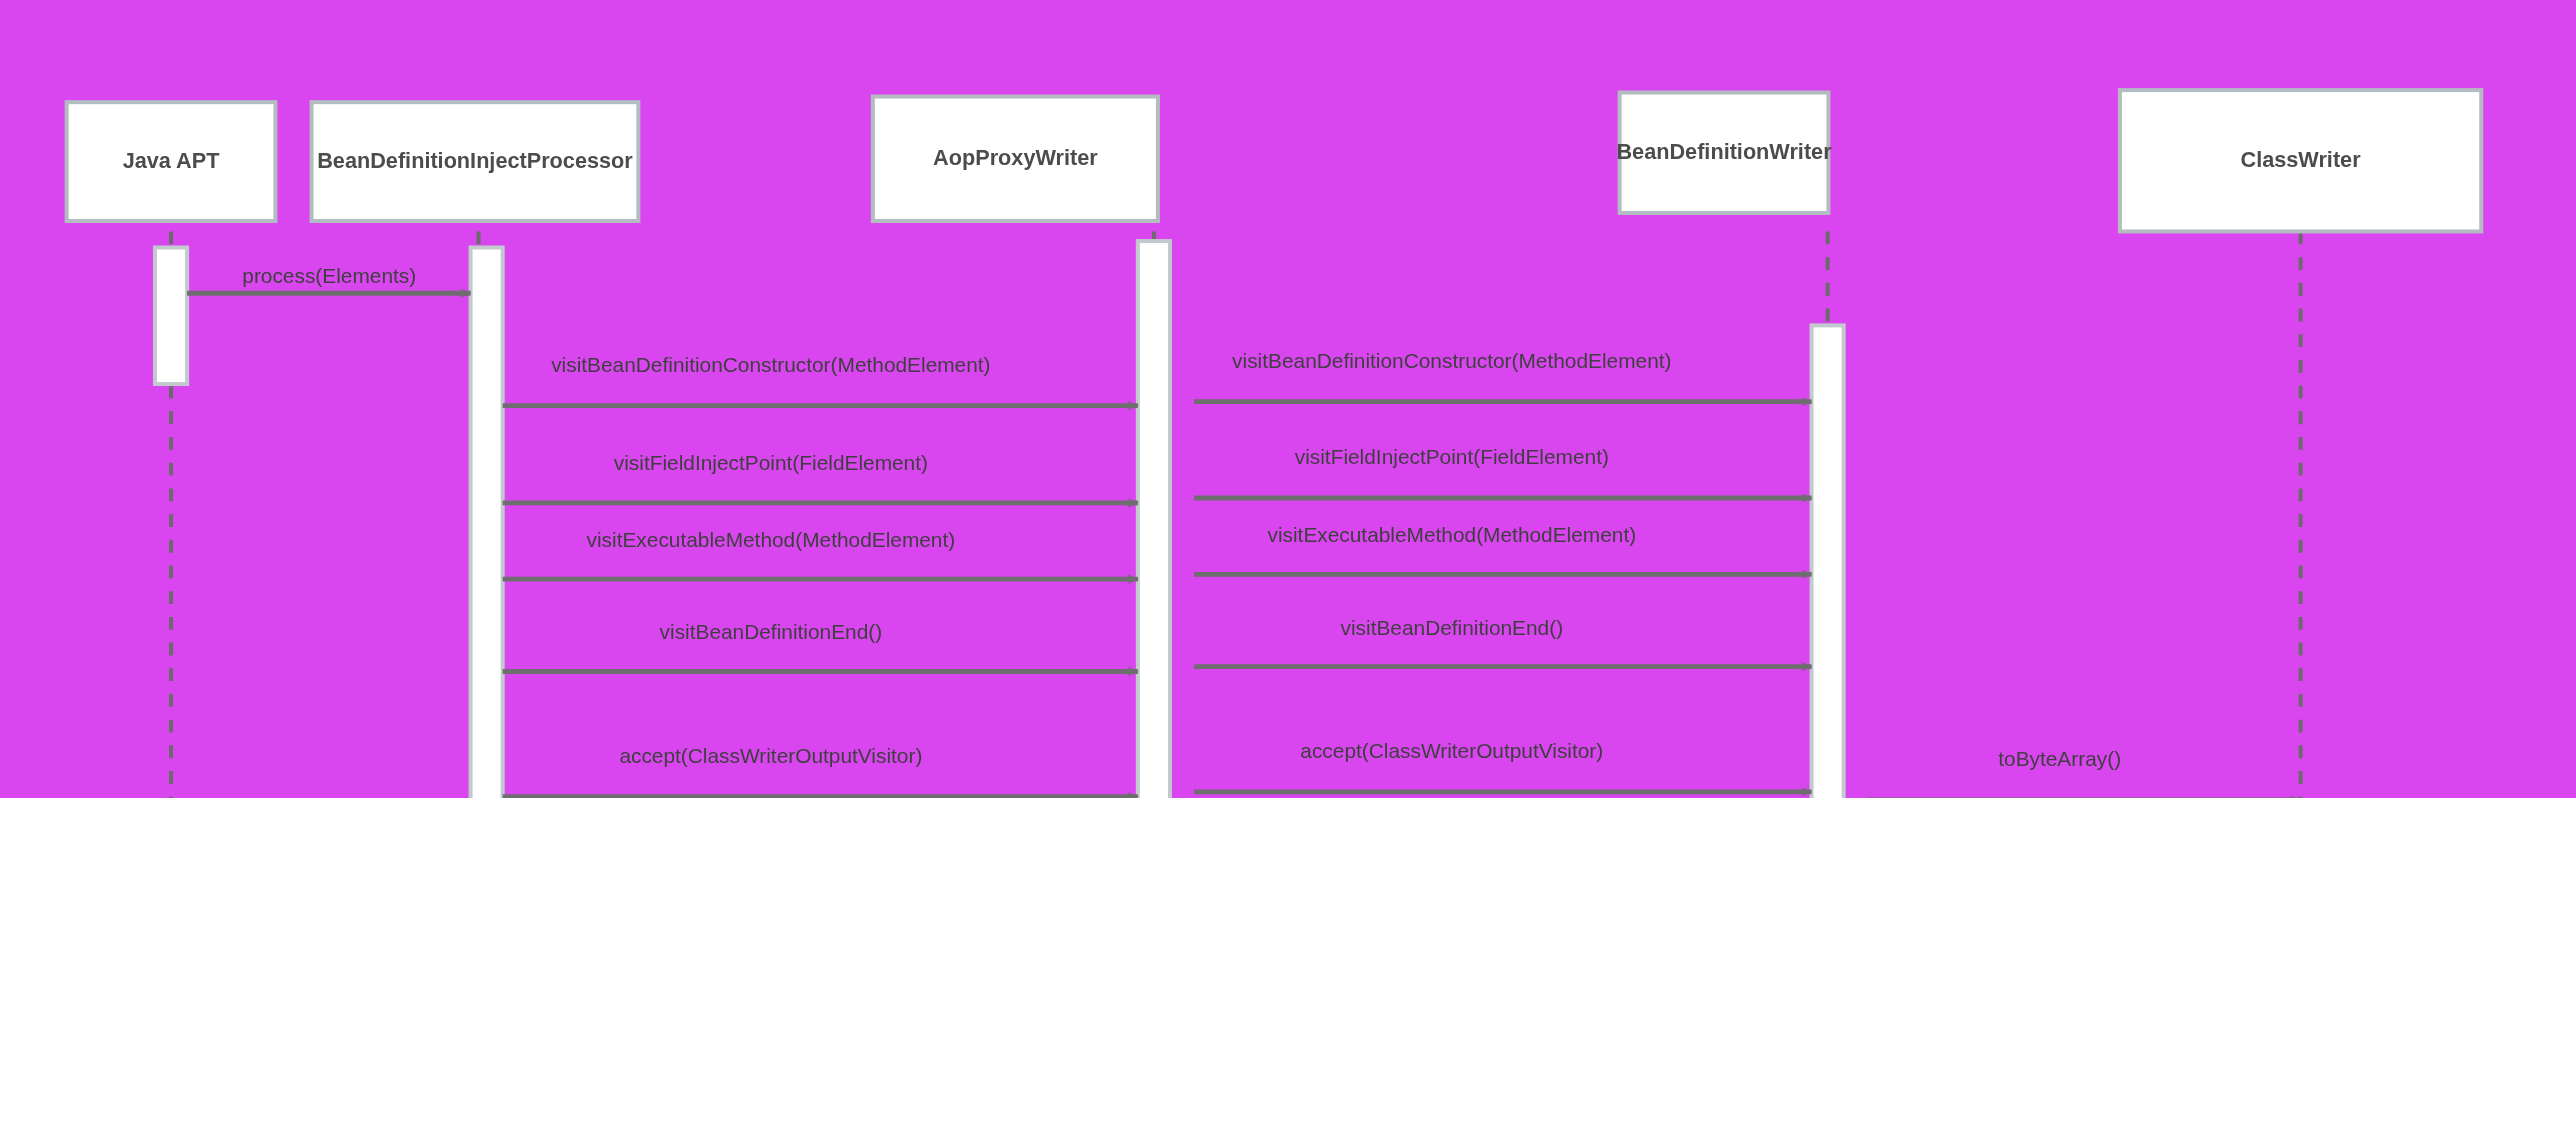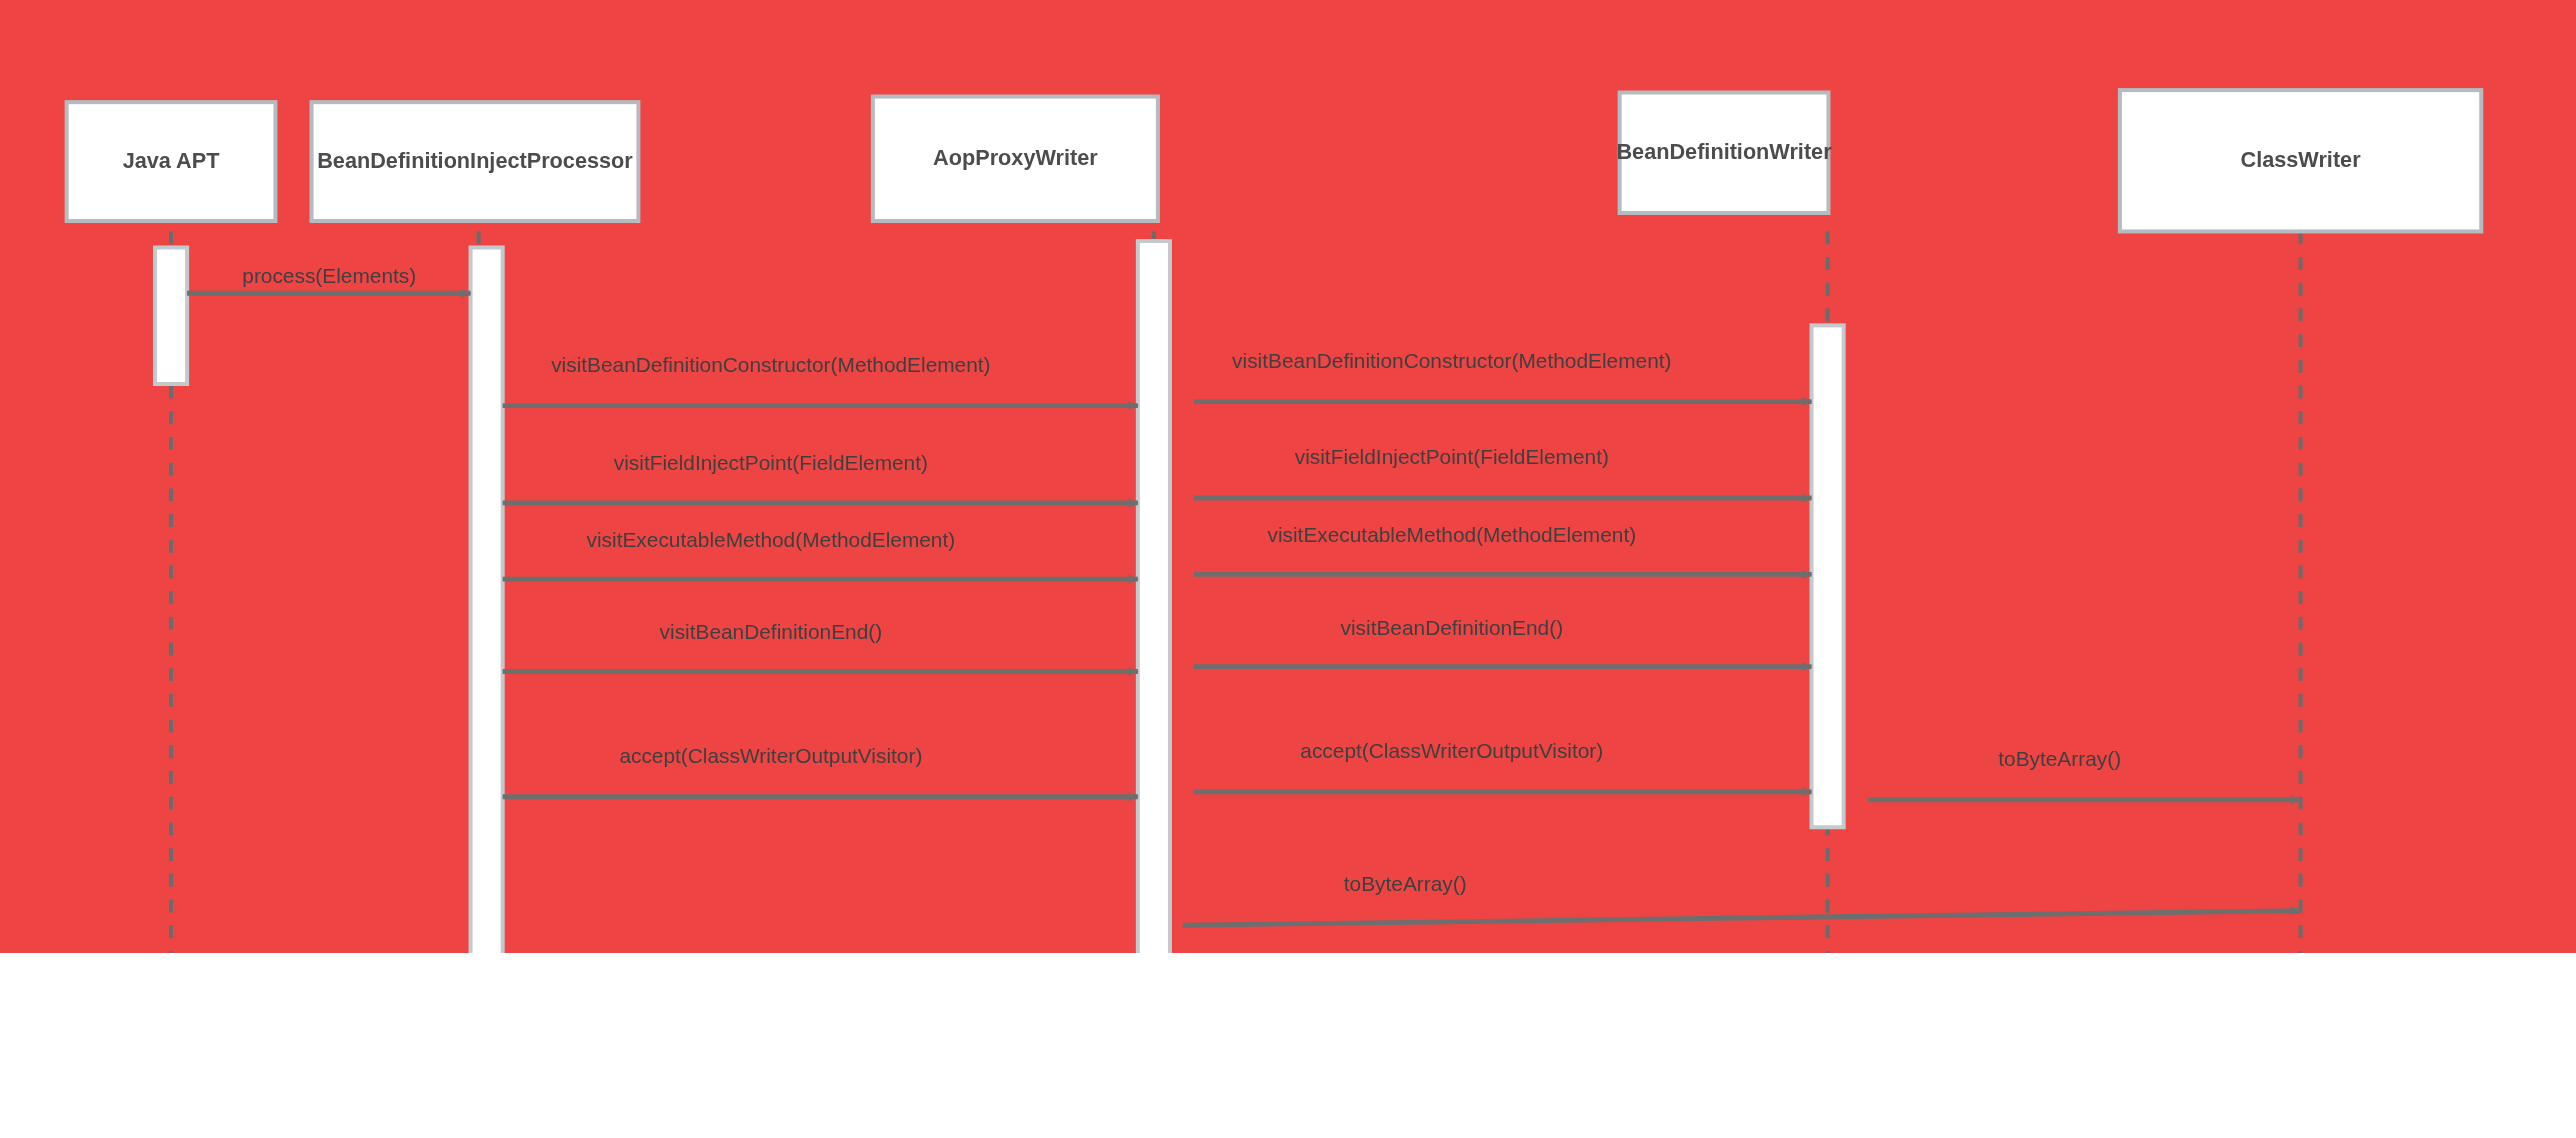--- a/index.html
+++ b/index.html
@@ -6,22 +6,22 @@
     margin: 0;
     padding: 0;
     background: #ffffff;
   }
   body {
     font-family: "Liberation Sans", sans-serif;
   }
   #canvas {
     position: relative;
     width: 2576px;
-    height: 953px;
-    background: #ef4444;
+    height: 798px;
+    background: #d946ef;
     overflow: hidden;
   }
   svg.diagram {
     position: absolute;
     top: 0;
     left: 0;
     width: 2576px;
     height: 1139px;
     display: block;
   }

